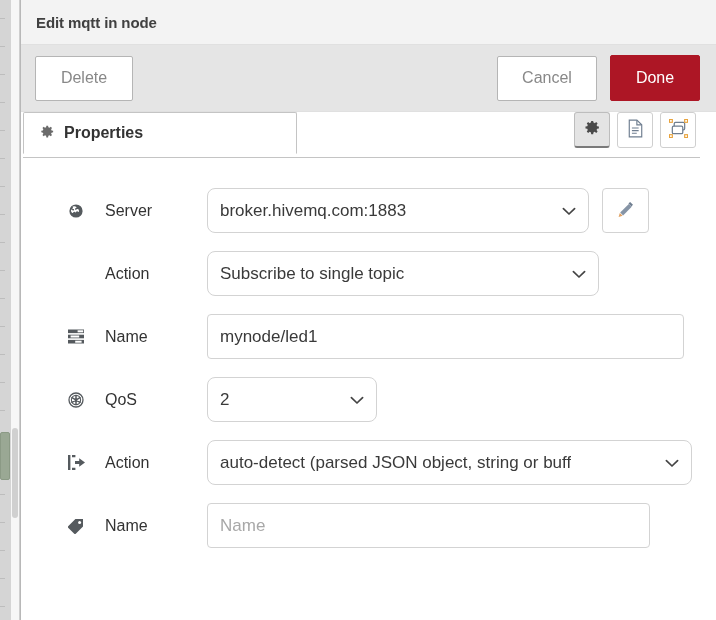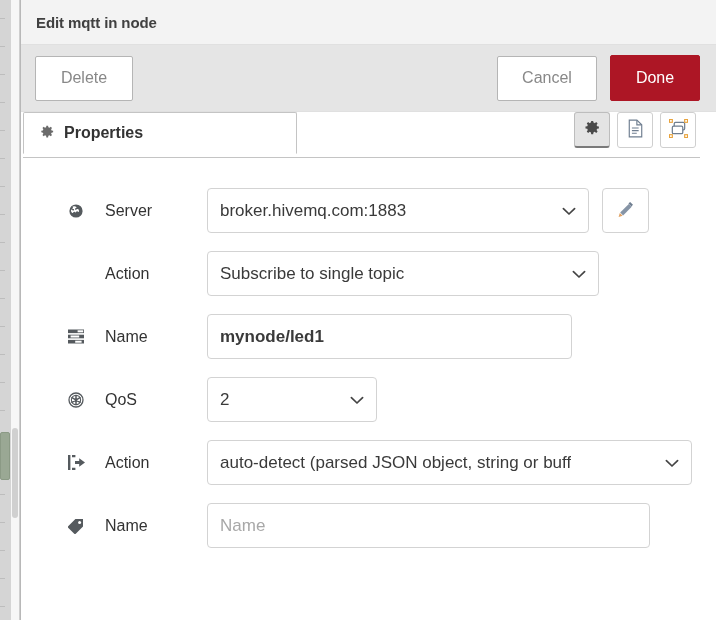--- a/index.html
+++ b/index.html
@@ -223,39 +223,39 @@
     background: #ffffff;
     border: 1px solid #d3d3d3;
     border-radius: 4px;
     display: flex;
     align-items: center;
     padding: 0 12px;
     font-size: 17px;
     color: #3a3a3a;
     position: relative;
   }
-  .field.select { padding-right: 20px; cursor: pointer; }
+  .field.select { padding-right: 20px; cursor: pointer; border-radius: 8px; }
   .field.text-input { cursor: text; }
   .field .value {
     white-space: nowrap;
     overflow: hidden;
     text-overflow: clip;
   }
   .field .placeholder { color: #a8a8a8; }
   .chevron {
     position: absolute;
     right: 12px;
     top: 50%;
     transform: translateY(-50%);
     pointer-events: none;
   }
 
   .w-server  { width: 382px; }
   .w-action  { width: 392px; }
-  .w-topic   { width: 365px; font-weight: bold; }
+  .w-topic   { width: 477px; }
   .w-qos     { width: 170px; }
   .w-output  { width: 517px; }
   .w-name    { width: 443px; }
 
   .edit-btn {
     width: 47px;
     height: 45px;
     margin-left: 13px;
     background: #ffffff;
     border: 1px solid #d3d3d3;

